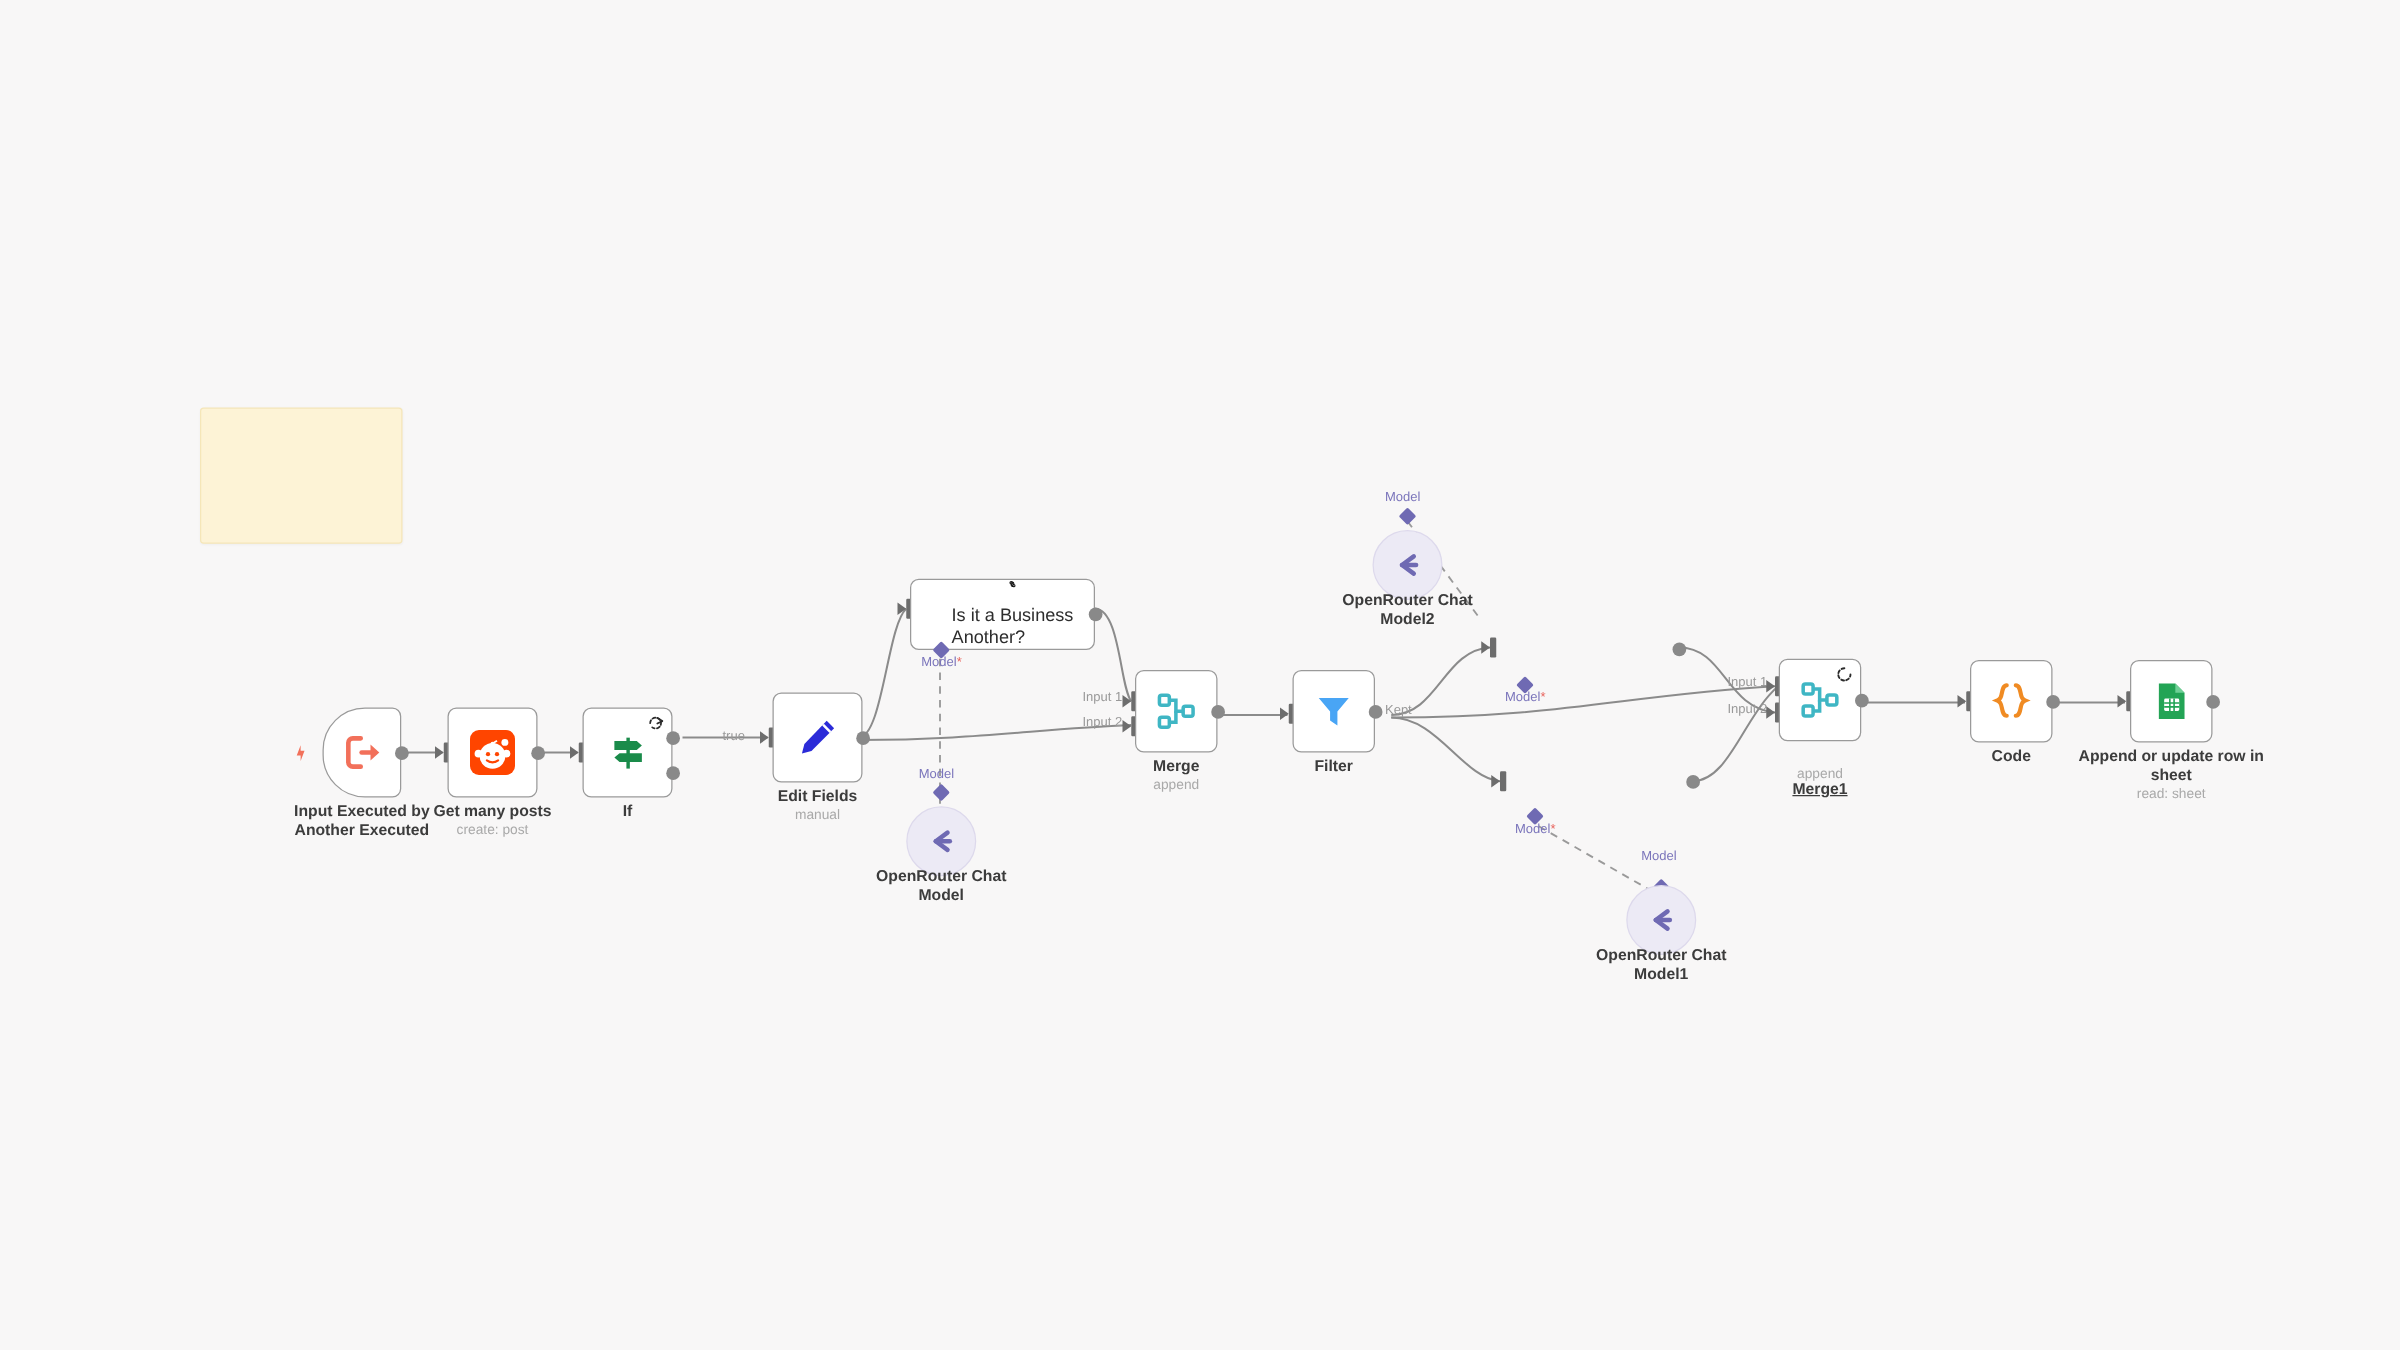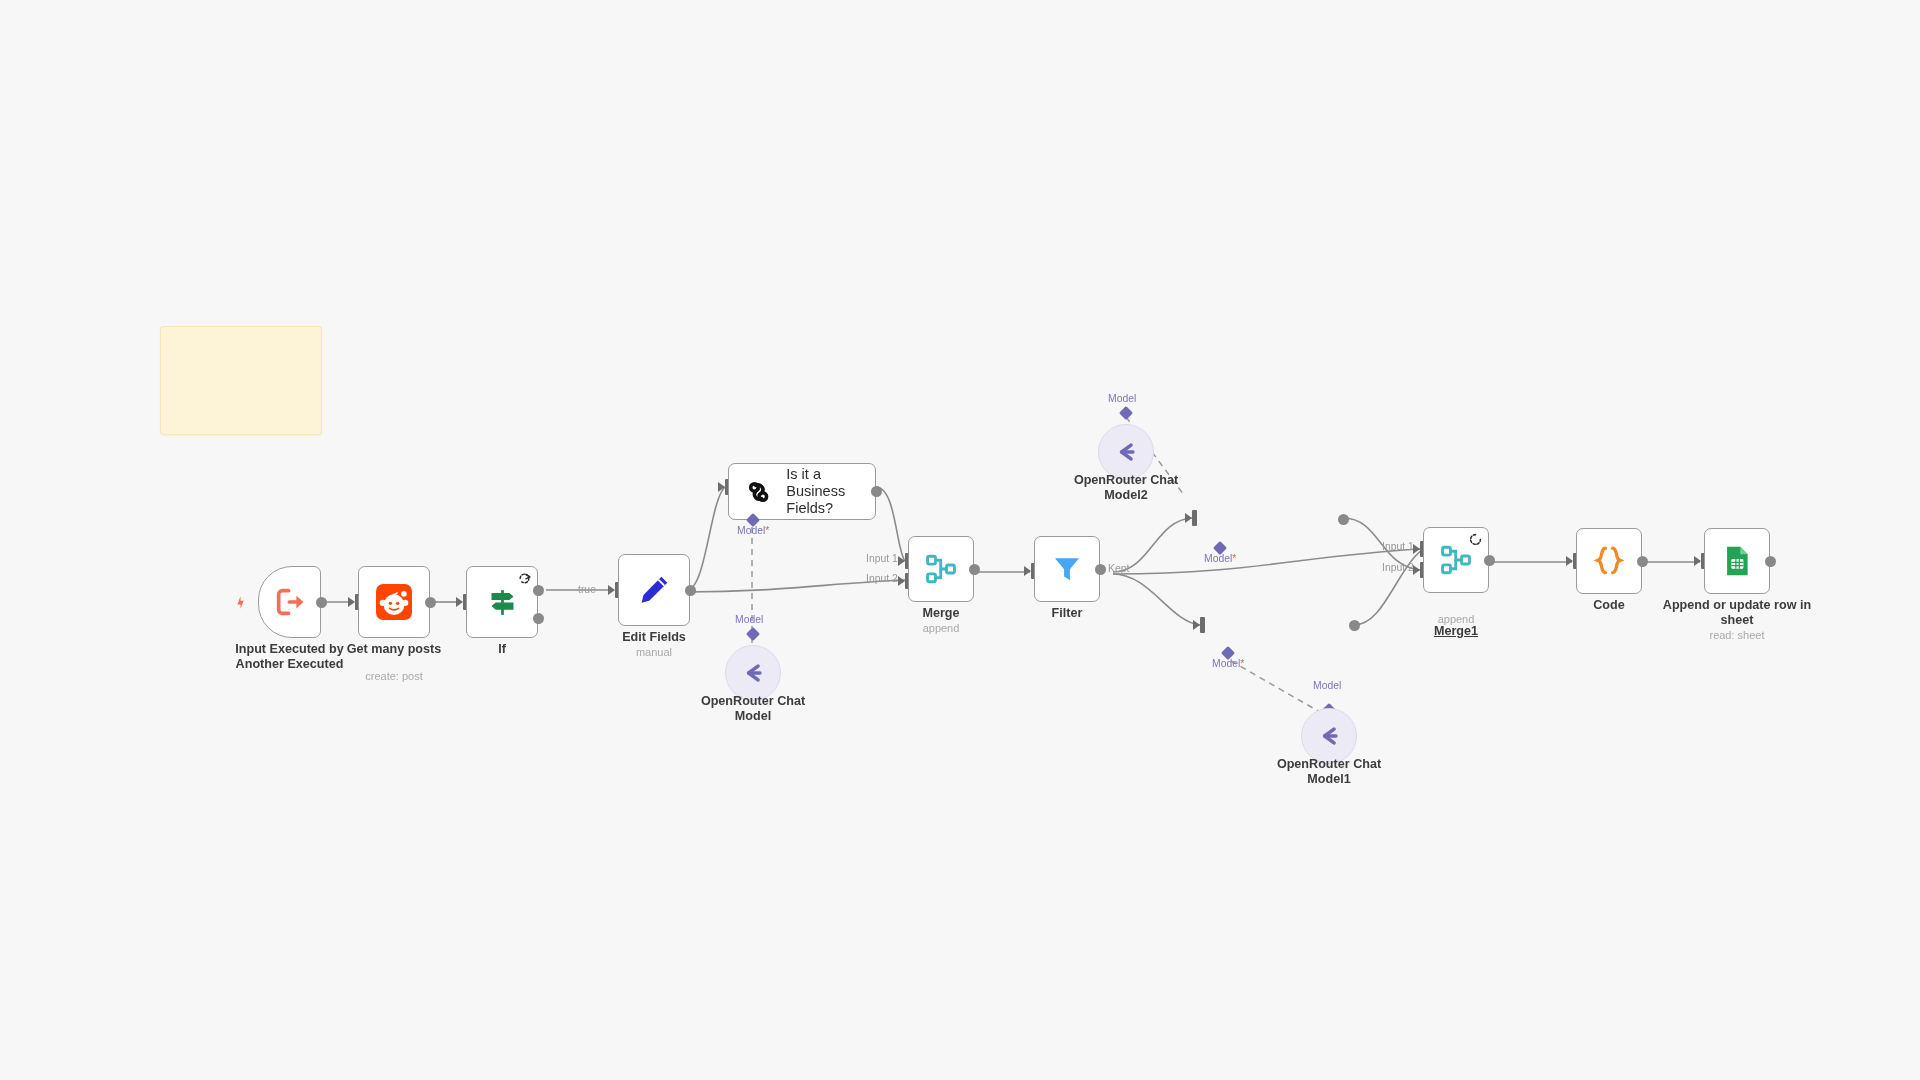--- a/index.html
+++ b/index.html
@@ -46,20 +46,21 @@
     justify-content: center;
   }
   .node.trigger {
     border-top-left-radius: 34px;
     border-bottom-left-radius: 34px;
   }
   .node.wide {
     justify-content: flex-start;
     padding-left: 16px;
     gap: 14px;
+    flex-direction: column;
   }
   .node-inner-label {
     font-size: 14.5px;
     color: #2d2d2d;
     line-height: 1.18;
     font-family: "Liberation Sans", sans-serif;
   }
 
   
   .caption {
@@ -234,21 +235,21 @@
       <path d="M15 27 Q20 30.5 25 27" stroke="#ff4500" stroke-width="1.8" fill="none" stroke-linecap="round"></path>
       <circle cx="31" cy="11" r="3.1" fill="#ffffff"></circle>
       <circle cx="7.5" cy="21" r="3.4" fill="#ffffff"></circle>
       <circle cx="32.5" cy="21" r="3.4" fill="#ffffff"></circle>
       <path d="M20 12 L24 9.5" stroke="#ffffff" stroke-width="1.6" fill="none"></path>
       <circle cx="20" cy="12.3" r="1.8" fill="#ffffff"></circle>
     </svg>
   </div>
   <div class="port-out" style="left:425px; top:597px;"></div>
   <div class="caption" style="left:324px; top:642px; width:140px;">Get many posts</div>
-  <div class="subcaption" style="left:324px; top:658px; width:140px;margin-top:12px;">create: post</div>
+  <div class="subcaption" style="left:324px; top:658px; width:140px;">create: post</div>
 
   <div class="port-in-arrow" style="left:456px; top:597px;"></div>
   <div class="port-in" style="left:463px; top:594px;"></div>
   <div class="node" style="left:466px; top:566px; width:72px; height:72px;">
     <svg width="33" height="33" viewBox="0 0 24 24" aria-hidden="true">
       <rect x="11" y="3" width="2" height="18" fill="#1a8b4a"></rect>
       <path d="M4 5 H17 L20 7.6 L17 10.2 H4 Z" fill="#1a8b4a"></path>
       <path d="M20 12 H7 L4 14.6 L7 17.2 H20 Z" fill="#1a8b4a"></path>
     </svg>
     <svg class="corner-icon" viewBox="0 0 24 24" aria-hidden="true">
@@ -277,21 +278,21 @@
   <div class="port-in" style="left:725px; top:479px;"></div>
   <div class="node wide" style="left:728px; top:463px; width:148px; height:57px;">
     <svg width="30" height="30" viewBox="0 0 24 24" aria-hidden="true">
       <path d="M9.5 6.2 a4.2 4.2 0 0 1 5.2 6.4 l-2.1 2.1" fill="none" stroke="#101010" stroke-width="3.1" stroke-linecap="round"></path>
       <path d="M14.5 17.8 a4.2 4.2 0 0 1 -5.2 -6.4 l2.1 -2.1" fill="none" stroke="#101010" stroke-width="3.1" stroke-linecap="round"></path>
       <circle cx="8.3" cy="8" r="3.3" fill="none" stroke="#101010" stroke-width="3.1"></circle>
       <circle cx="15.7" cy="16" r="3.3" fill="none" stroke="#101010" stroke-width="3.1"></circle>
     </svg>
     <div class="node-inner-label">
       <div>Is it a Business</div>
-      <div>Fields?</div>
+      <div>Another?</div>
     </div>
   </div>
   <div class="port-out" style="left:871px; top:486px;"></div>
   <div class="port-diamond" style="left:748px; top:515px;"></div>
   <div class="port-label model" style="left:737px; top:525px;">
     <span>Model</span><span class="req">*</span>
   </div>
 
   <div class="port-diamond" style="left:748px; top:629px;"></div>
   <div class="port-label model" style="left:735px; top:614px;">Model</div>

